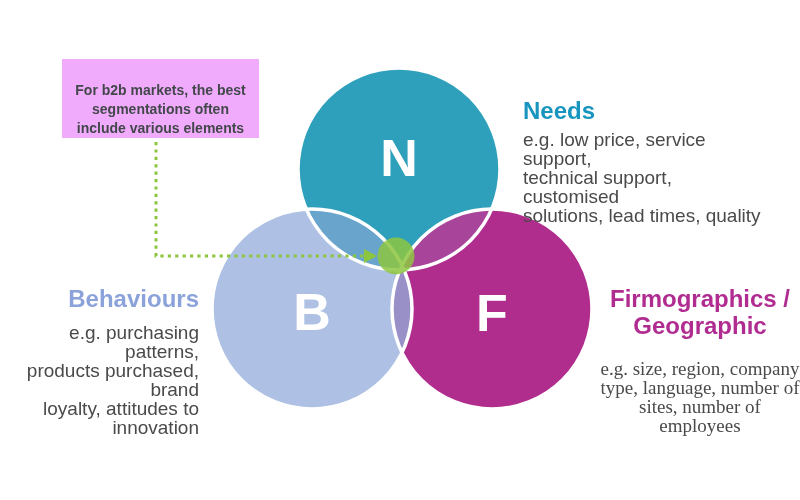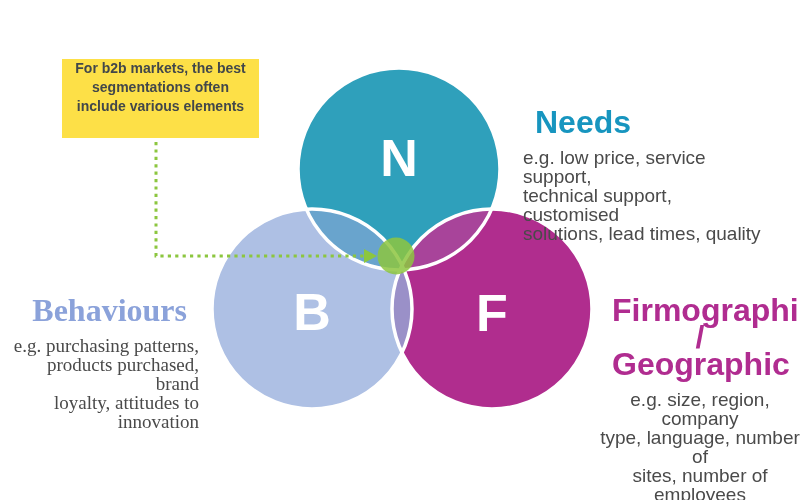--- a/index.html
+++ b/index.html
@@ -7,42 +7,42 @@
     position:relative;width:800px;height:500px;background:#ffffff;
     font-family:"Liberation Sans","DejaVu Sans",sans-serif;overflow:hidden;
   }
   .venn-svg{position:absolute;left:0;top:0;}
   .circle-letter{
     font-family:"Liberation Sans","DejaVu Sans",sans-serif;
     font-size:52px;font-weight:700;fill:#ffffff;
   }
   .callout{
     position:absolute;left:62px;top:59px;width:197px;height:79px;
-    background:#fde047;display:flex;align-items:flex-start;justify-content:center;
+    background:#f0abfc;display:flex;align-items:flex-end;justify-content:center;
   }
   .callout .callout-text{
     white-space:pre-line;text-align:center;font-size:14px;line-height:19px;
     font-weight:700;color:#42474A;
   }
   .label{position:absolute;}
   .label .label-title{
-    margin:12px;font-size:32px;line-height:27px;font-weight:700;white-space:pre-line;
+    margin:0;font-size:24px;line-height:27px;font-weight:700;white-space:pre-line;
   }
   .label .label-body{
     margin-top:6px;font-size:19px;line-height:19px;font-weight:400;
     color:#4A4A4A;white-space:pre-line;
   }
   .label-needs{left:523px;top:97px;width:250px;text-align:left;}
   .label-needs .label-title{color:#1795BF;}
-  .label-behaviours{left:5px;top:285px;width:194px;text-align:right;font-family:Liberation Serif, serif;}
+  .label-behaviours{left:5px;top:285px;width:194px;text-align:right;}
   .label-behaviours .label-title{color:#8BA2DA;}
   .label-behaviours .label-body{margin-top:11px;}
   .label-firmographics{left:600px;top:285px;width:200px;text-align:center;}
   .label-firmographics .label-title{color:#B02C90;}
-  .label-firmographics .label-body{margin-top:7px;}
+  .label-firmographics .label-body{margin-top:20px;font-family:Liberation Serif, serif;}
 </style>
 </head>
 <body>
 
 <div class="stage">
 
   <svg class="venn-svg" width="800" height="500" viewBox="0 0 800 500">
     <defs>
       <clipPath id="clipN">
           <circle cx="399" cy="169" r="101"></circle>

